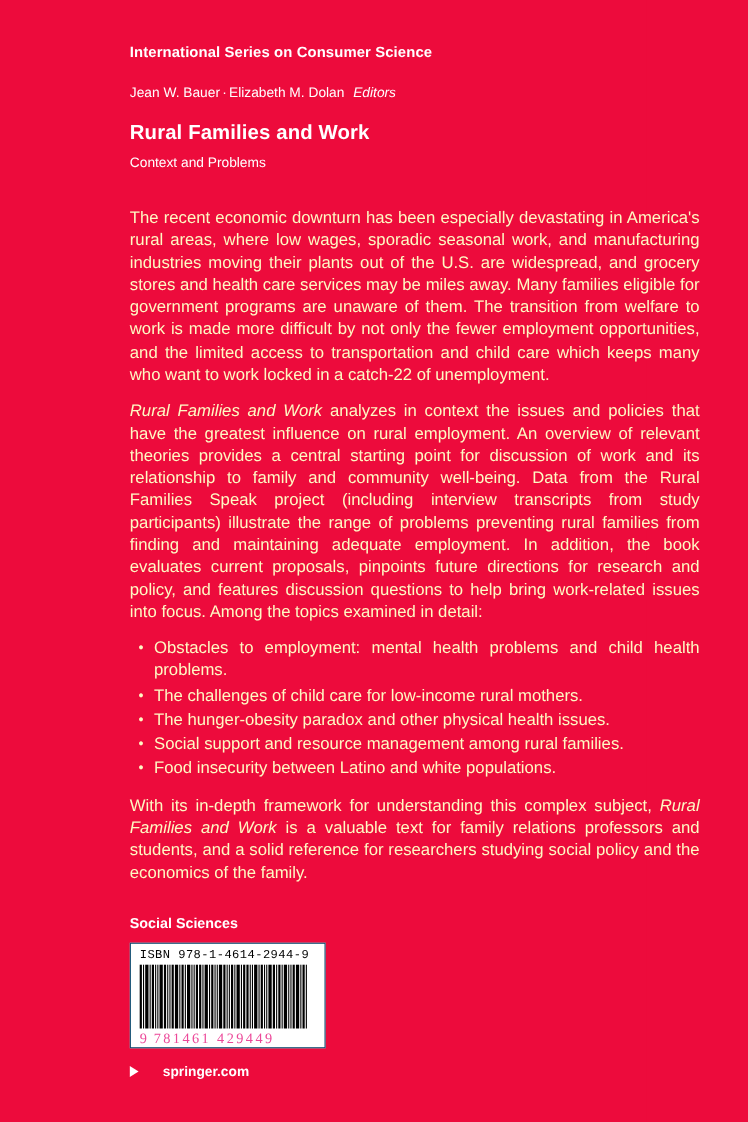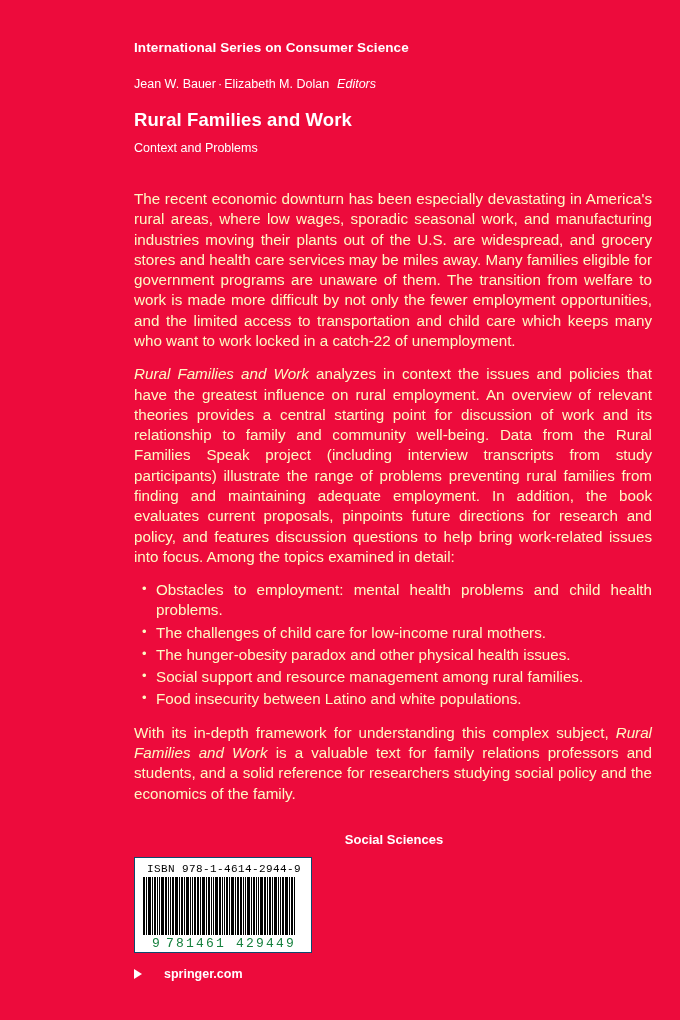--- a/index.html
+++ b/index.html
@@ -10,21 +10,21 @@
     width: 680px;
     height: 1020px;
     background: #ed0b3c;
     font-family: "Liberation Serif", serif;
     color: #ffffff;
     overflow: hidden;
     position: relative;
   }
   .page {
     position: absolute;
-    left: 16px;
+    left: 0;
     top: 0;
     width: 588px;
     height: 1020px;
     background: #ed0b3c;
   }
   .content {
     position: absolute;
     left: 118px;
     top: 40px;
     width: 518px;
@@ -94,21 +94,20 @@
     position: absolute;
     left: 8px;
     top: 0;
     font-size: 13px;
   }
   .footer {
     position: absolute;
     left: 118px;
     top: 832px;
     width: 520px;
-    text-align: center;
   }
   .category {
     font-family: "Liberation Sans", sans-serif;
     font-weight: bold;
     font-size: 13px;
     color: #ffffff;
     margin-bottom: 10px;
   }
   .barcode-box {
     width: 178px;
@@ -132,23 +131,23 @@
     align-items: flex-start;
     margin-left: 2px;
   }
   .bars span {
     display: block;
     background: #000;
     height: 58px;
     margin-right: 1px;
   }
   .barcode-digits {
-    font-family: Liberation Mono, monospace;
+    font-family: Liberation Serif, serif;
     font-size: 13px;
-    color: #15803d;
+    color: #ec4899;
     letter-spacing: 2.2px;
     margin-left: 2px;
     margin-top: 1px;
     white-space: nowrap;
   }
   .barcode-digits .lead {
     margin-right: 4px;
   }
   .springer {
     margin-top: 14px;

